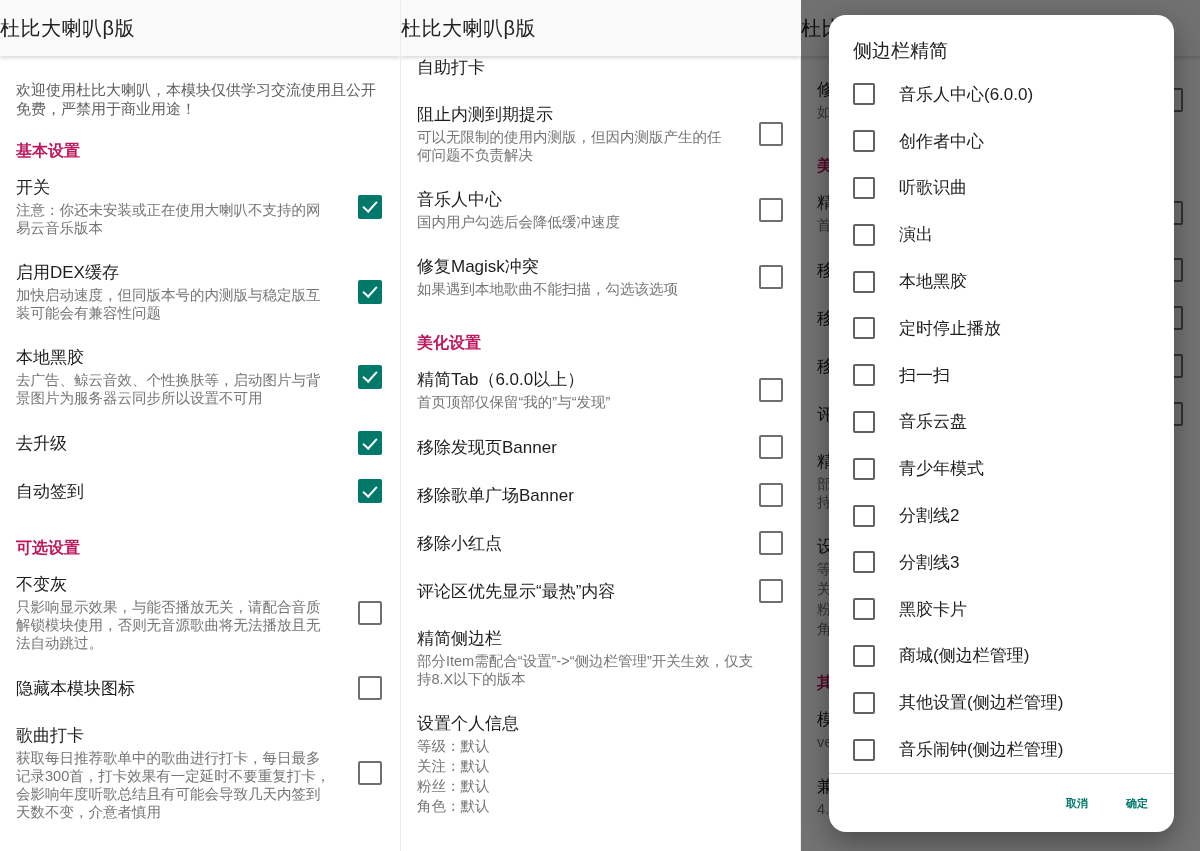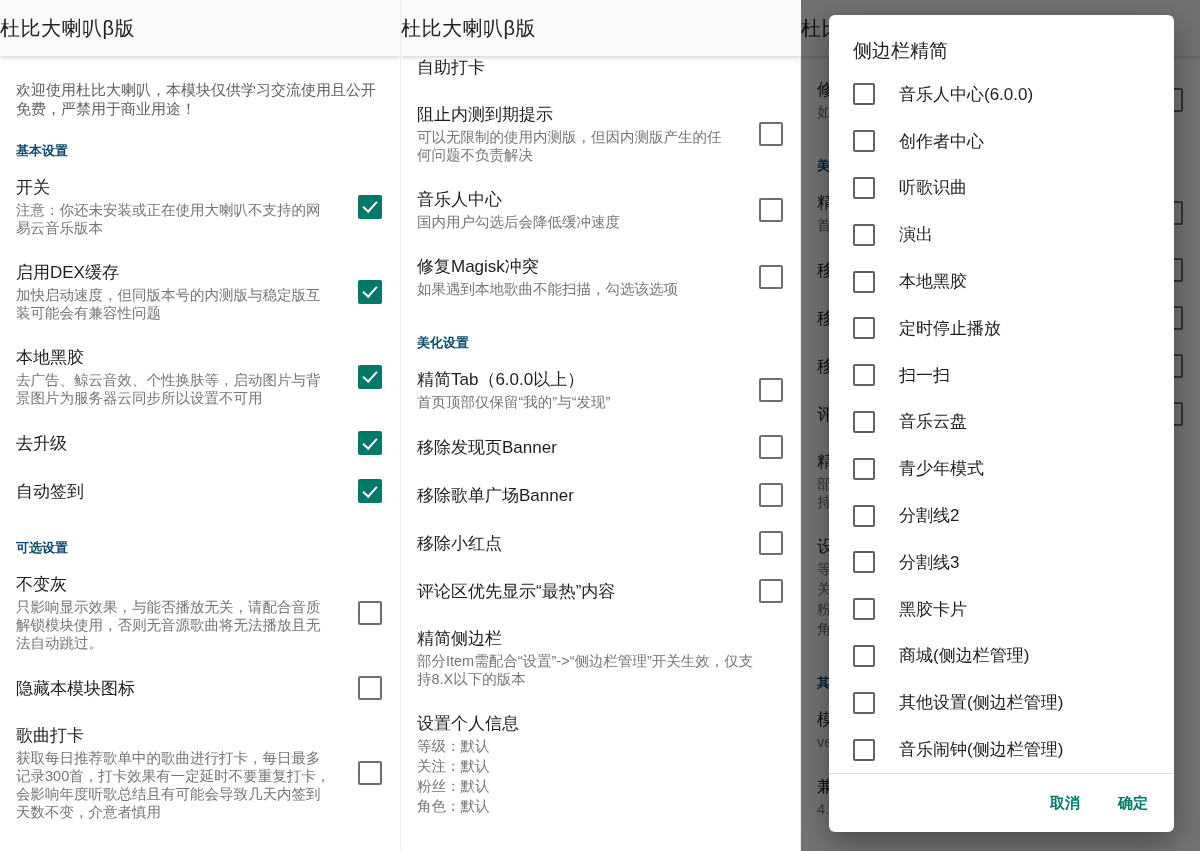--- a/index.html
+++ b/index.html
@@ -10,42 +10,42 @@
   #screen-mid{left:400px;border-left:1px solid #ececec;}
   #screen-right{left:800px;border-left:1px solid #ececec;}
   .appbar{height:56px;background:#fafafa;display:flex;align-items:center;padding:0 0;
           box-shadow:0 2px 4px rgba(0,0,0,.16);position:relative;z-index:2;}
   .appbar-title{font-size:20px;font-weight:500;color:#212121;letter-spacing:.5px;}
   .content{position:relative;z-index:1;}
   .pad-left{padding-top:12px;}
   .pad-mid{}
   .pad-bg{padding-top:10px;}
   .welcome{margin:0;padding:12px 16px 0 16px;font-size:15px;line-height:19px;color:#606060;}
-  .section{color:#0c4a6e;font-weight:700;font-size:13px;line-height:18px;padding:24px 16px 4px 16px;}
+  .section{color:#be185d;font-weight:700;font-size:16px;line-height:18px;padding:24px 16px 4px 16px;}
   .row{display:flex;align-items:center;padding:12px 18px 12px 16px;}
   .row.cut{padding-top:0;}
   .row-text{flex:1;min-width:0;padding-right:26px;}
   .title{font-size:17px;line-height:23px;color:#1d1d1d;}
   .sub{font-size:14.5px;line-height:18px;color:#757575;margin-top:2px;}
   .cb{width:20px;height:20px;border:2px solid #6f6f6f;border-radius:2px;flex:none;position:relative;background:#fff;}
   .cb.checked{background:#00796B;border-color:#00796B;}
   .cb.checked::after{content:"";position:absolute;left:6px;top:1.5px;width:6px;height:12px;
           border:solid #fff;border-width:0 2.5px 2.5px 0;transform:rotate(42deg);}
   
   .scrim{position:absolute;left:0;top:0;width:400px;height:851px;background:rgba(0,0,0,.55);z-index:3;}
-  .dialog{position:absolute;left:28px;top:15px;width:345px;height:817px;background:#fff;border-radius:6px;
+  .dialog{position:absolute;left:28px;top:15px;width:345px;height:817px;background:#fff;border-radius:17px;
           z-index:4;box-shadow:0 10px 30px rgba(0,0,0,.35);display:flex;flex-direction:column;overflow:hidden;}
   .dialog-title{padding:24px 24px 8px 24px;font-size:19px;line-height:24px;color:#212121;}
   .dialog-list{flex:1;overflow:hidden;}
   .drow{display:flex;align-items:center;height:46.8px;padding:0 24px;}
   .dcb{width:18px;height:18px;border:2px solid #616161;border-radius:2px;flex:none;margin-right:24px;background:#fff;}
   .dlabel{font-size:17px;color:#1d1d1d;}
   .dialog-actions{height:58px;border-top:1px solid #dedede;display:flex;justify-content:flex-end;
           align-items:center;gap:38px;padding:0 26px;}
-  .dbtn{background:none;border:none;padding:0;color:#00796B;font-weight:700;font-size:15px;
+  .dbtn{background:none;border:none;padding:0;color:#00796B;font-weight:700;font-size:11px;
           font-family:inherit;cursor:pointer;}
 </style>
 </head>
 <body>
 
 <div class="app">
 
   <section class="screen" id="screen-left">
     <header class="appbar">
       <span class="appbar-title">杜比大喇叭β版</span>

